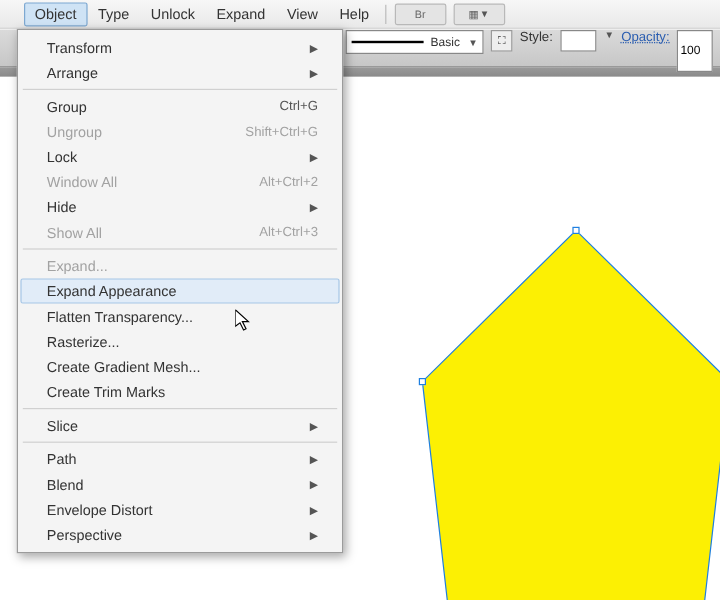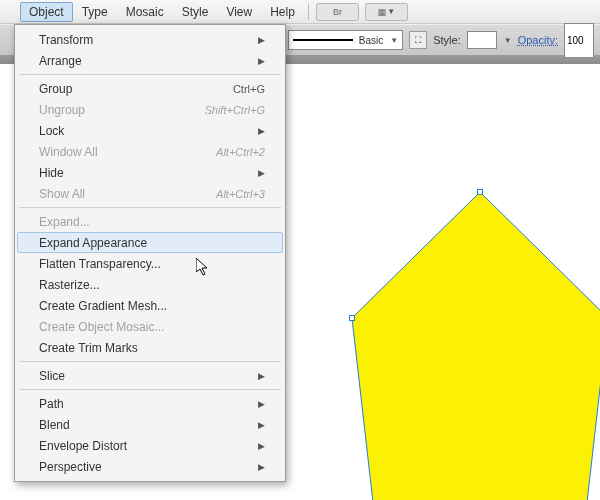--- a/index.html
+++ b/index.html
@@ -2,52 +2,52 @@
 <html><head>
 <meta charset="utf-8">
 <style>
   * { box-sizing: border-box; margin: 0; padding: 0; font-family: "Segoe UI", Tahoma, sans-serif; }
   body { width: 600px; height: 500px; overflow: hidden; background: #fff; position: relative; font-size: 12px; color: #333; }
   .menubar { height: 24px; background: linear-gradient(#f7f7f7,#e9e9e9); border-bottom: 1px solid #c8c8c8; display: flex; align-items: center; padding-left: 20px; }
   .menubar-item { padding: 3px 9px; cursor: default; }
   .menubar-item.active { background: #cfe3f5; border: 1px solid #7da8d1; border-radius: 2px; padding: 2px 8px; }
   .menubar-sep { width: 1px; height: 16px; background: #bbb; margin: 0 4px; }
   .mb-icon { width: 43px; height: 18px; background: #e4e4e4; border: 1px solid #b8b8b8; margin: 0 3px; border-radius: 2px; display:flex;align-items:center;justify-content:center;font-size:9px;color:#666;}
-  .toolbar { height: 32px; background: linear-gradient(#dadada,#c7c7c7); border-top: 1px solid #eee; border-bottom: 1px solid #999; display: flex; align-items: center; padding: 0 6px; gap: 6px; }
+  .toolbar { height: 32px; background: linear-gradient(#dadada,#c7c7c7); border-top: 1px solid #eee; border-bottom: 1px solid #999; display: flex; align-items: flex-start; padding: 0 6px; gap: 6px; }
   .toolbar .spacer { flex: 1; }
   .stroke-select { display:flex; align-items:center; background:#fff; border:1px solid #888; height:20px; font-size:10px; padding:0 4px; gap:6px;}
   .stroke-line { width:60px; height:2px; background:#000; }
   .tb-label { font-size:11px; }
   .opacity-link { color:#2a5db0; text-decoration: underline dotted; font-size:11px; }
   .tb-input { width:30px; height:35px; border:1px solid #888; font-size:10px; padding:1px 2px; background:#fff; }
   .style-box { width:30px; height:18px; border:1px solid #888; background:#fff; }
   .panelbar { height: 8px; background: linear-gradient(#9a9a9a,#8a8a8a); }
   .canvas { position: absolute; top: 64px; left: 0; right: 0; bottom: 0; background: #fff; }
   .shape { position: absolute; left: 350px; top: 120px; }
   .anchor { position:absolute; width:6px; height:6px; background:#fff; border:1px solid #1e7fe0; }
   .dropdown { position: absolute; top: 24px; left: 14px; width: 272px; background: #f4f4f4; border: 1px solid #9b9b9b; box-shadow: 2px 3px 8px rgba(0,0,0,0.35); padding: 4px 2px; }
   .dd-item { display:flex; align-items:center; justify-content:space-between; height:21px; padding: 0 18px 0 22px; cursor: default; }
   .dd-item.hover { background: #e1ecf8; border:1px solid #a6c6e6; border-radius:2px; padding: 0 17px 0 21px; height:21px; }
   .dd-item.disabled { color: #a2a2a2; gap: 28px; }
   .dd-sep { height:1px; background:#d0d0d0; margin:3px 2px; }
   .dd-arrow { font-size:9px; color:#555; }
   .dd-short { color:#555; font-size:11px; }
-  .dd-item.disabled .dd-short { color:#a2a2a2;font-style:italic; }
+  .dd-item.disabled .dd-short { color:#a2a2a2; }
   .cursor { position:absolute; left:196px; top:258px; pointer-events:none; }
   .tb-chevron { font-size:8px; color:#555; margin-left:1px;}
   .tb-tinyicon { width:18px;height:18px;border:1px solid #999;background:#eee;display:flex;align-items:center;justify-content:center;font-size:9px;}
 </style>
 </head>
 <body>
 
 <div class="menubar">
   <div class="menubar-item active">Object</div>
   <div class="menubar-item">Type</div>
-  <div class="menubar-item">Mosaic</div>
-  <div class="menubar-item">Style</div>
+  <div class="menubar-item">Unlock</div>
+  <div class="menubar-item">Expand</div>
   <div class="menubar-item">View</div>
   <div class="menubar-item">Help</div>
   <div class="menubar-sep"></div>
   <div class="mb-icon">Br</div>
   <div class="mb-icon">▦<span class="tb-chevron">▼</span></div>
 </div>
 
 <div class="toolbar">
   <div class="spacer"></div>
   <div class="tb-tinyicon">—</div>
@@ -117,23 +117,20 @@
     </div>
     <div class="dd-item">
       <span>Flatten Transparency...</span>
     </div>
     <div class="dd-item">
       <span>Rasterize...</span>
     </div>
     <div class="dd-item">
       <span>Create Gradient Mesh...</span>
     </div>
-    <div class="dd-item disabled">
-      <span>Create Object Mosaic...</span>
-    </div>
     <div class="dd-item">
       <span>Create Trim Marks</span>
     </div>
     <div class="dd-sep"></div>
     <div class="dd-item">
       <span>Slice</span>
       <span class="dd-arrow">▶</span>
     </div>
     <div class="dd-sep"></div>
     <div class="dd-item">

